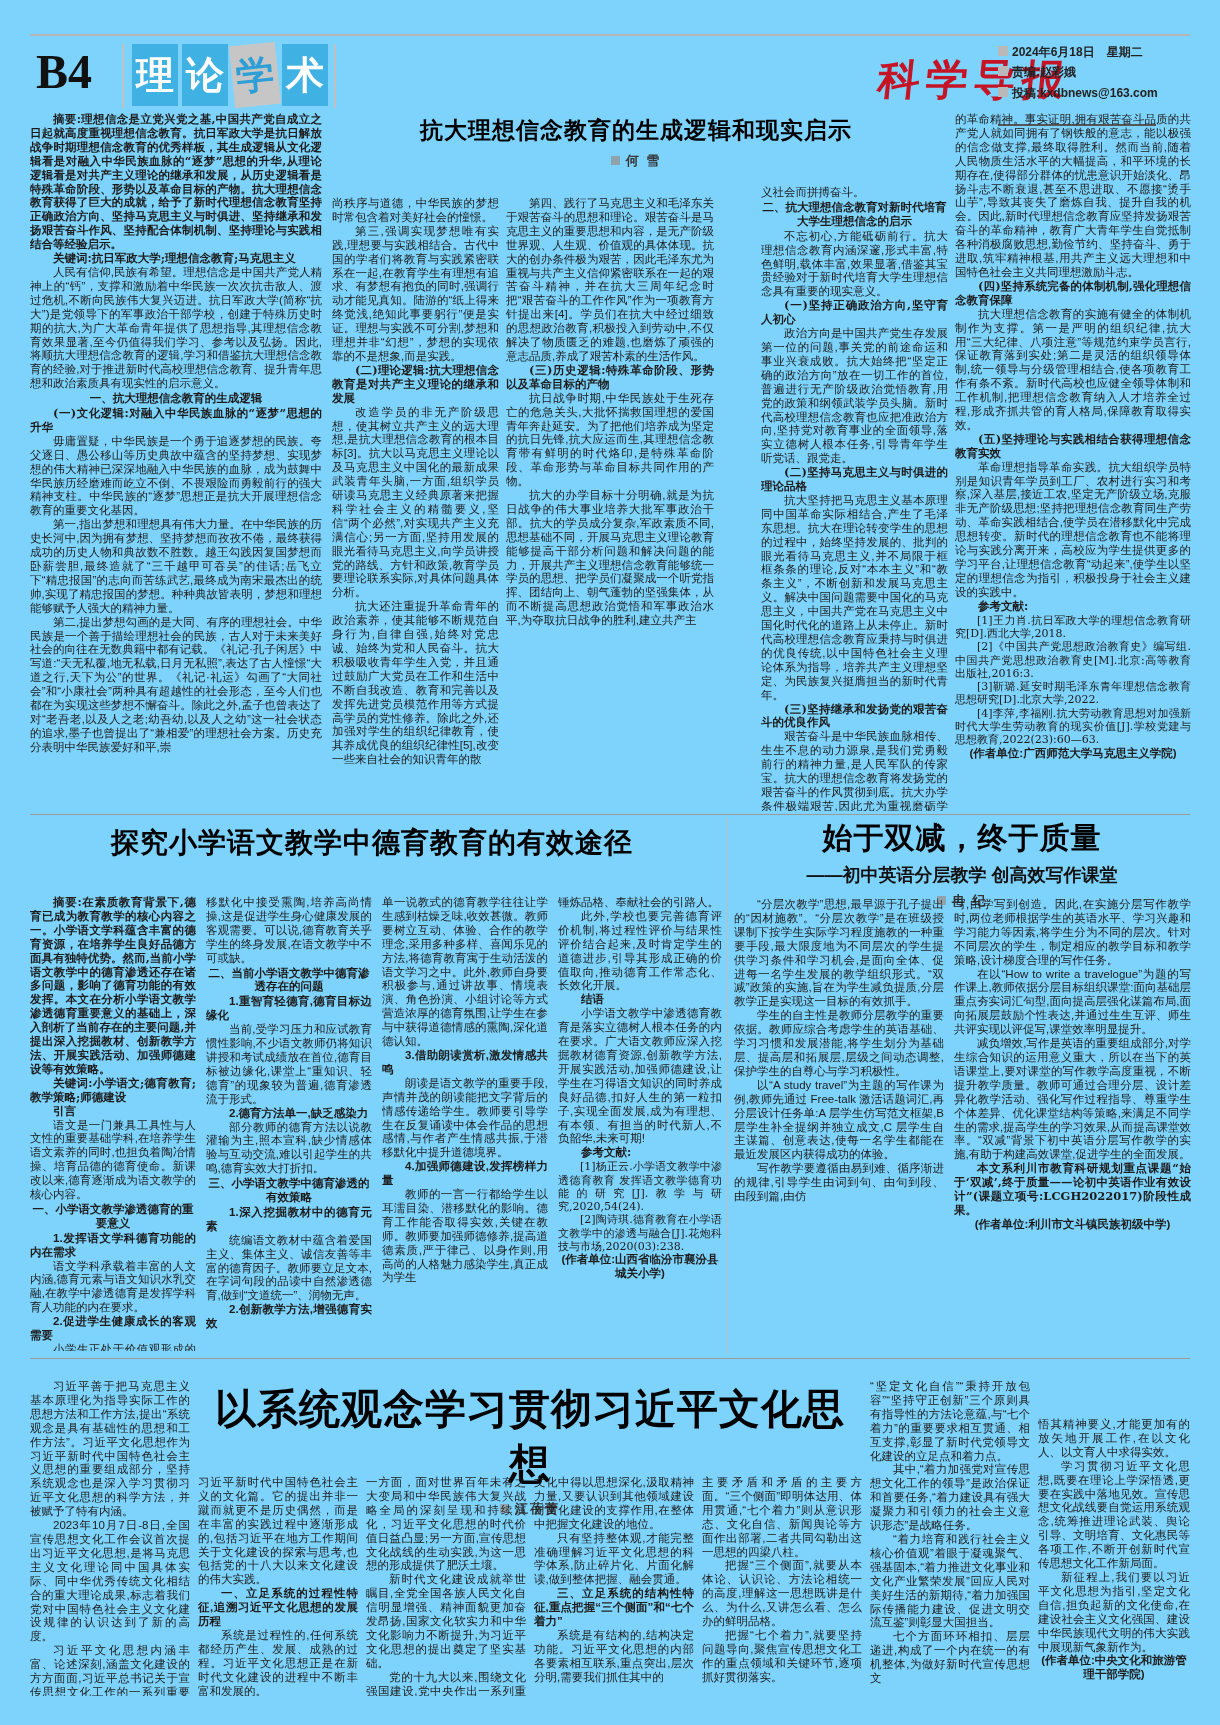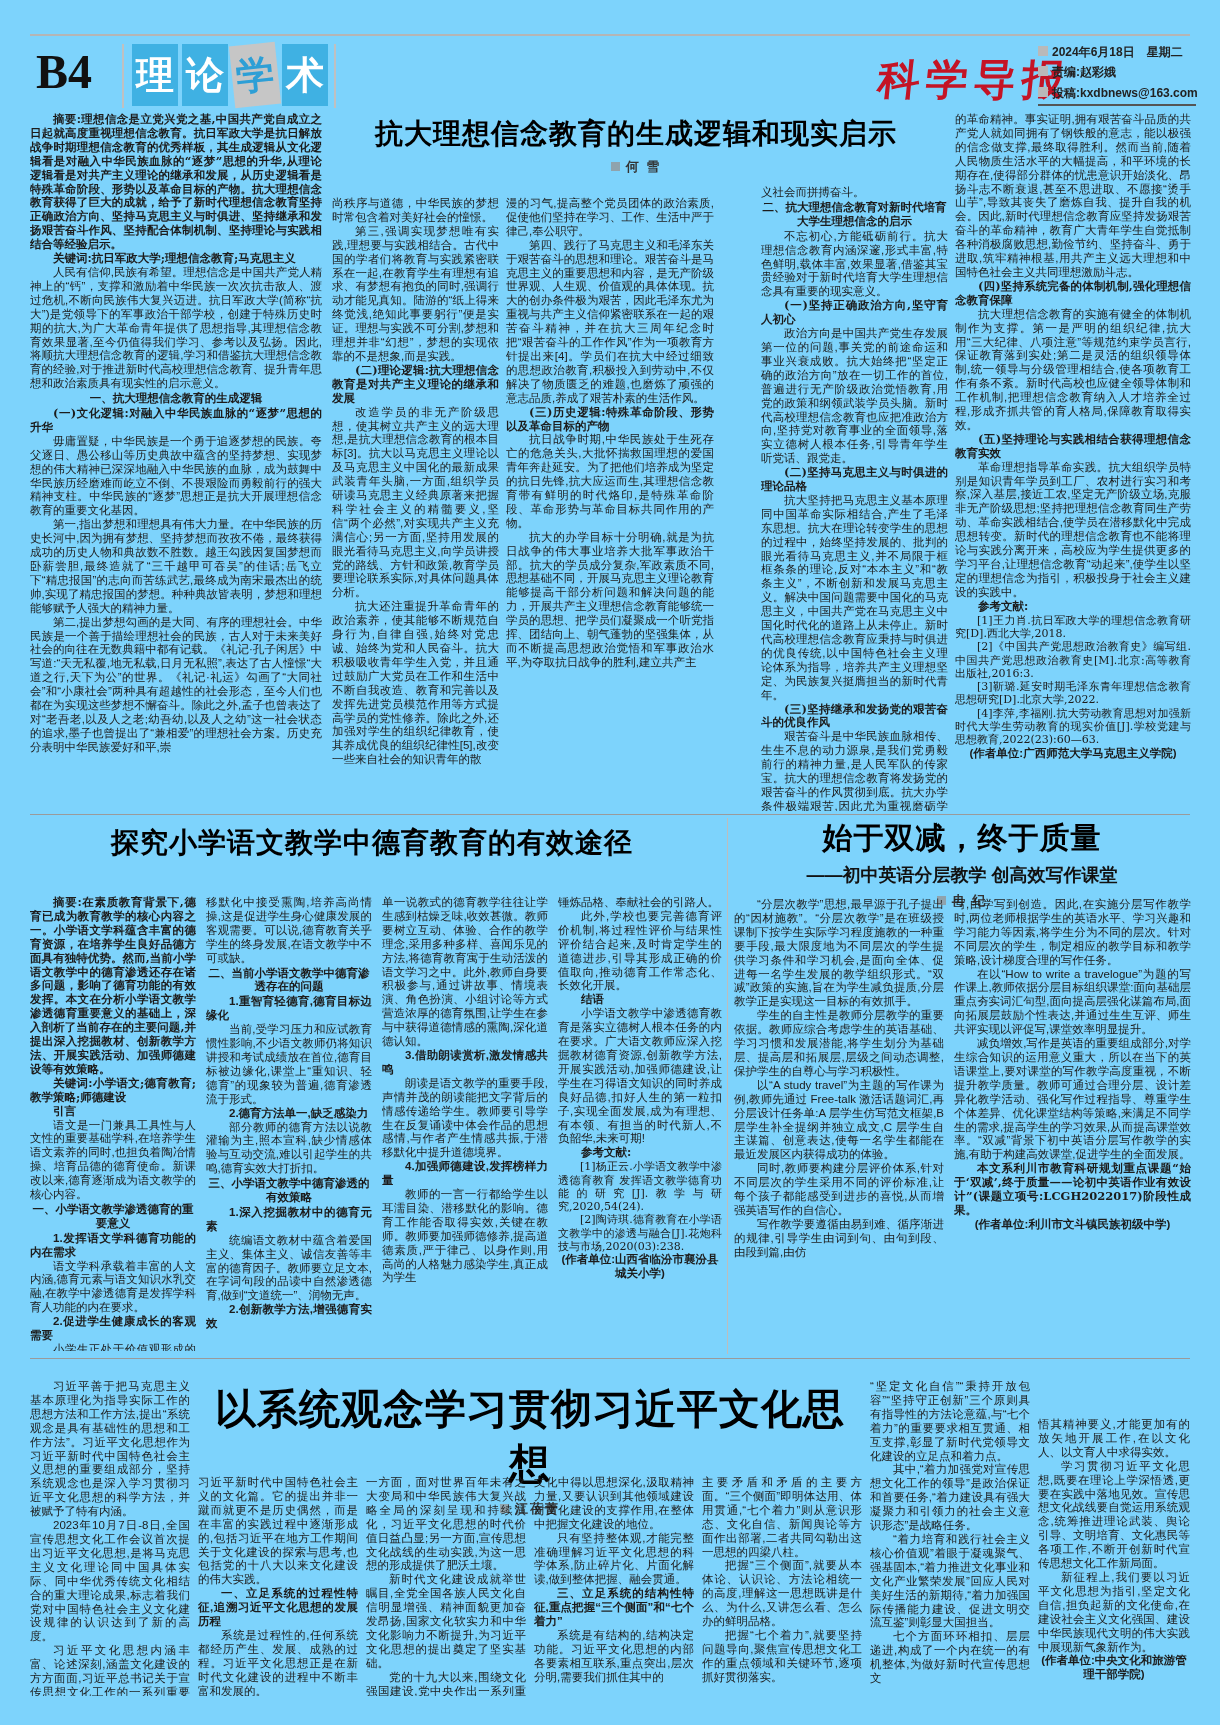--- a/index.html
+++ b/index.html
@@ -39,49 +39,48 @@
 <div id="page">
 
   <div class="abs hairline" style="left:30px;top:34px;width:1160px;height:2px;background:#b5b5b5;"></div>
   <div id="edition" class="abs" style="left:36px;top:44px;">B4</div>
   <div class="abs hairline" style="left:122px;top:44px;width:2px;height:64px;background:#c0c0c0;"></div>
   <div class="abs" style="left:132px;top:44px;">
     <span class="tile blue">理</span><span class="tile blue">论</span><span class="tile gray">学</span><span class="tile blue">术</span>
   </div>
   <div class="abs hairline" style="left:334px;top:44px;width:2px;height:64px;background:#c0c0c0;"></div>
   <div id="masthead" class="abs" style="left:878px;top:52px;">科学导报</div>
-  <div class="abs" style="left:1038px;top:42px;width:158px;border-bottom:2px solid #555;padding-bottom:1px;">
+  <div class="abs" style="left:998px;top:42px;width:158px;border-bottom:2px solid #555;padding-bottom:21px;">
     <div class="infoline"><span class="sq"></span><span>2024年6月18日</span>　<span>星期二</span></div>
     <div class="infoline"><span class="sq"></span><span>责编:赵彩娥</span></div>
     <div class="infoline"><span class="sq"></span><span>投稿:kxdbnews@163.com</span></div>
   </div>
 
   <div class="abs" style="left:332px;top:116px;width:608px;">
-    <div class="art-title" style="font-size:28px;line-height:1.3;">抗大理想信念教育的生成逻辑和现实启示</div>
+    <div class="art-title" style="font-size:23px;line-height:1.3;">抗大理想信念教育的生成逻辑和现实启示</div>
     <div class="byline" style="margin-top:6px;"><span class="bsq"></span><span>何 雪</span></div>
   </div>
   <div class="col" style="left:30px;top:113px;width:292px;height:698px;">
       <div class="blk kai">摘要:理想信念是立党兴党之基,中国共产党自成立之日起就高度重视理想信念教育。抗日军政大学是抗日解放战争时期理想信念教育的优秀样板，其生成逻辑从文化逻辑看是对融入中华民族血脉的“逐梦”思想的升华,从理论逻辑看是对共产主义理论的继承和发展，从历史逻辑看是特殊革命阶段、形势以及革命目标的产物。抗大理想信念教育获得了巨大的成就，给予了新时代理想信念教育坚持正确政治方向、坚持马克思主义与时俱进、坚持继承和发扬艰苦奋斗作风、坚持配合体制机制、坚持理论与实践相结合等经验启示。</div>
       <div class="blk kai">关键词:抗日军政大学;理想信念教育;马克思主义</div>
       <div class="blk p">人民有信仰,民族有希望。理想信念是中国共产党人精神上的“钙”，支撑和激励着中华民族一次次抗击敌人、渡过危机,不断向民族伟大复兴迈进。抗日军政大学(简称“抗大”)是党领导下的军事政治干部学校，创建于特殊历史时期的抗大,为广大革命青年提供了思想指导,其理想信念教育效果显著,至今仍值得我们学习、参考以及弘扬。因此,将顺抗大理想信念教育的逻辑,学习和借鉴抗大理想信念教育的经验,对于推进新时代高校理想信念教育、提升青年思想和政治素质具有现实性的启示意义。</div>
       <div class="blk h3">一、抗大理想信念教育的生成逻辑</div>
       <div class="blk kaih">(一)文化逻辑:对融入中华民族血脉的“逐梦”思想的升华</div>
       <div class="blk p">毋庸置疑，中华民族是一个勇于追逐梦想的民族。夸父逐日、愚公移山等历史典故中蕴含的坚持梦想、实现梦想的伟大精神已深深地融入中华民族的血脉，成为鼓舞中华民族历经磨难而屹立不倒、不畏艰险而勇毅前行的强大精神支柱。中华民族的“逐梦”思想正是抗大开展理想信念教育的重要文化基因。</div>
       <div class="blk p">第一,指出梦想和理想具有伟大力量。在中华民族的历史长河中,因为拥有梦想、坚持梦想而孜孜不倦，最终获得成功的历史人物和典故数不胜数。越王勾践因复国梦想而卧薪尝胆,最终造就了“三千越甲可吞吴”的佳话;岳飞立下“精忠报国”的志向而苦练武艺,最终成为南宋最杰出的统帅,实现了精忠报国的梦想。种种典故皆表明，梦想和理想能够赋予人强大的精神力量。</div>
       <div class="blk p">第二,提出梦想勾画的是大同、有序的理想社会。中华民族是一个善于描绘理想社会的民族，古人对于未来美好社会的向往在无数典籍中都有记载。《礼记·孔子闲居》中写道:“天无私覆,地无私载,日月无私照”,表达了古人憧憬“大道之行,天下为公”的世界。《礼记·礼运》勾画了“大同社会”和“小康社会”两种具有超越性的社会形态，至今人们也都在为实现这些梦想不懈奋斗。除此之外,孟子也曾表达了对“老吾老,以及人之老;幼吾幼,以及人之幼”这一社会状态的追求,墨子也曾提出了“兼相爱”的理想社会方案。历史充分表明中华民族爱好和平,崇</div>
     </div>
   <div class="col" style="left:332px;top:197px;width:167px;height:614px;">
       <div class="blk pc">尚秩序与道德，中华民族的梦想时常包含着对美好社会的憧憬。</div>
       <div class="blk p">第三,强调实现梦想唯有实践,理想要与实践相结合。古代中国的学者们将教育与实践紧密联系在一起,在教育学生有理想有追求、有梦想有抱负的同时,强调行动才能见真知。陆游的“纸上得来终觉浅,绝知此事要躬行”便是实证。理想与实践不可分割,梦想和理想并非“幻想”，梦想的实现依靠的不是想象,而是实践。</div>
       <div class="blk kaih">(二)理论逻辑:抗大理想信念教育是对共产主义理论的继承和发展</div>
       <div class="blk p">改造学员的非无产阶级思想，使其树立共产主义的远大理想,是抗大理想信念教育的根本目标[3]。抗大以马克思主义理论以及马克思主义中国化的最新成果武装青年头脑,一方面,组织学员研读马克思主义经典原著来把握科学社会主义的精髓要义,坚信“两个必然”,对实现共产主义充满信心;另一方面,坚持用发展的眼光看待马克思主义,向学员讲授党的路线、方针和政策,教育学员要理论联系实际,对具体问题具体分析。</div>
       <div class="blk p">抗大还注重提升革命青年的政治素养，使其能够不断规范自身行为,自律自强,始终对党忠诚、始终为党和人民奋斗。抗大积极吸收青年学生入党，并且通过鼓励广大党员在工作和生活中不断自我改造、教育和完善以及发挥先进党员模范作用等方式提高学员的党性修养。除此之外,还加强对学生的组织纪律教育，使其养成优良的组织纪律性[5],改变一些来自社会的知识青年的散</div>
     </div>
   <div class="col" style="left:506px;top:197px;width:208px;height:614px;">
-      <div class="blk pc">漫的习气,提高整个党员团体的政治素质,促使他们坚持在学习、工作、生活中严于律己,奉公职守。</div>
       <div class="blk p">第四、践行了马克思主义和毛泽东关于艰苦奋斗的思想和理论。艰苦奋斗是马克思主义的重要思想和内容，是无产阶级世界观、人生观、价值观的具体体现。抗大的创办条件极为艰苦，因此毛泽东尤为重视与共产主义信仰紧密联系在一起的艰苦奋斗精神，并在抗大三周年纪念时把“艰苦奋斗的工作作风”作为一项教育方针提出来[4]。学员们在抗大中经过细致的思想政治教育,积极投入到劳动中,不仅解决了物质匮乏的难题,也磨炼了顽强的意志品质,养成了艰苦朴素的生活作风。</div>
       <div class="blk kaih">(三)历史逻辑:特殊革命阶段、形势以及革命目标的产物</div>
       <div class="blk p">抗日战争时期,中华民族处于生死存亡的危急关头,大批怀揣救国理想的爱国青年奔赴延安。为了把他们培养成为坚定的抗日先锋,抗大应运而生,其理想信念教育带有鲜明的时代烙印,是特殊革命阶段、革命形势与革命目标共同作用的产物。</div>
       <div class="blk p">抗大的办学目标十分明确,就是为抗日战争的伟大事业培养大批军事政治干部。抗大的学员成分复杂,军政素质不同,思想基础不同，开展马克思主义理论教育能够提高干部分析问题和解决问题的能力，开展共产主义理想信念教育能够统一学员的思想、把学员们凝聚成一个听党指挥、团结向上、朝气蓬勃的坚强集体，从而不断提高思想政治觉悟和军事政治水平,为夺取抗日战争的胜利,建立共产主</div>
     </div>
   <div class="col" style="left:761px;top:186px;width:187px;height:625px;">
       <div class="blk pc">义社会而拼搏奋斗。</div>
       <div class="blk h3">二、抗大理想信念教育对新时代培育大学生理想信念的启示</div>
       <div class="blk p">不忘初心,方能砥砺前行。抗大理想信念教育内涵深邃,形式丰富,特色鲜明,载体丰富,效果显著,借鉴其宝贵经验对于新时代培育大学生理想信念具有重要的现实意义。</div>
       <div class="blk kaih">(一)坚持正确政治方向,坚守育人初心</div>
@@ -155,21 +154,20 @@
 
   <div class="abs" style="left:734px;top:818px;width:456px;">
     <div class="art-title" style="font-size:30px;">始于双减，终于质量</div>
     <div class="art-sub" style="font-size:18px;margin-top:4px;">——初中英语分层教学 创高效写作课堂</div>
     <div class="byline" style="margin-top:5px;"><span class="bsq"></span><span>冉 纪</span></div>
   </div>
   <div class="col" style="left:734px;top:898px;width:210px;height:453px;">
       <div class="blk p">“分层次教学”思想,最早源于孔子提出的“因材施教”。“分层次教学”是在班级授课制下按学生实际学习程度施教的一种重要手段,最大限度地为不同层次的学生提供学习条件和学习机会,是面向全体、促进每一名学生发展的教学组织形式。“双减”政策的实施,旨在为学生减负提质,分层教学正是实现这一目标的有效抓手。</div>
       <div class="blk p">学生的自主性是教师分层教学的重要依据。教师应综合考虑学生的英语基础、学习习惯和发展潜能,将学生划分为基础层、提高层和拓展层,层级之间动态调整,保护学生的自尊心与学习积极性。</div>
       <div class="blk p">以“A study travel”为主题的写作课为例,教师先通过 Free-talk 激活话题词汇,再分层设计任务单:A 层学生仿写范文框架,B 层学生补全提纲并独立成文,C 层学生自主谋篇、创意表达,使每一名学生都能在最近发展区内获得成功的体验。</div>
-      <div class="blk p">同时,教师要构建分层评价体系,针对不同层次的学生采用不同的评价标准,让每个孩子都能感受到进步的喜悦,从而增强英语写作的自信心。</div>
       <div class="blk p">写作教学要遵循由易到难、循序渐进的规律,引导学生由词到句、由句到段、由段到篇,由仿</div>
     </div>
   <div class="col" style="left:954px;top:898px;width:237px;height:453px;">
       <div class="blk pc">写,由学写到创造。因此,在实施分层写作教学时,两位老师根据学生的英语水平、学习兴趣和学习能力等因素,将学生分为不同的层次。针对不同层次的学生，制定相应的教学目标和教学策略,设计梯度合理的写作任务。</div>
       <div class="blk p">在以“How to write a travelogue”为题的写作课上,教师依据分层目标组织课堂:面向基础层重点夯实词汇句型,面向提高层强化谋篇布局,面向拓展层鼓励个性表达,并通过生生互评、师生共评实现以评促写,课堂效率明显提升。</div>
       <div class="blk p">减负增效,写作是英语的重要组成部分,对学生综合知识的运用意义重大，所以在当下的英语课堂上,要对课堂的写作教学高度重视，不断提升教学质量。教师可通过合理分层、设计差异化教学活动、强化写作过程指导、尊重学生个体差异、优化课堂结构等策略,来满足不同学生的需求,提高学生的学习效果,从而提高课堂效率。“双减”背景下初中英语分层写作教学的实施,有助于构建高效课堂,促进学生的全面发展。</div>
       <div class="blk kai">本文系利川市教育科研规划重点课题“始于‘双减’,终于质量——论初中英语作业有效设计”(课题立项号:LCGH2022017)阶段性成果。</div>
       <div class="blk sig">(作者单位:利川市文斗镇民族初级中学)</div>
     </div>
 

